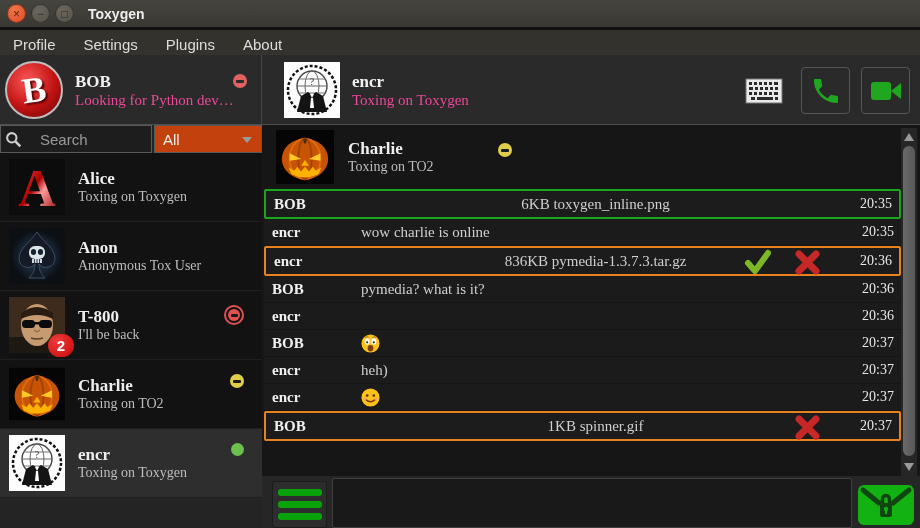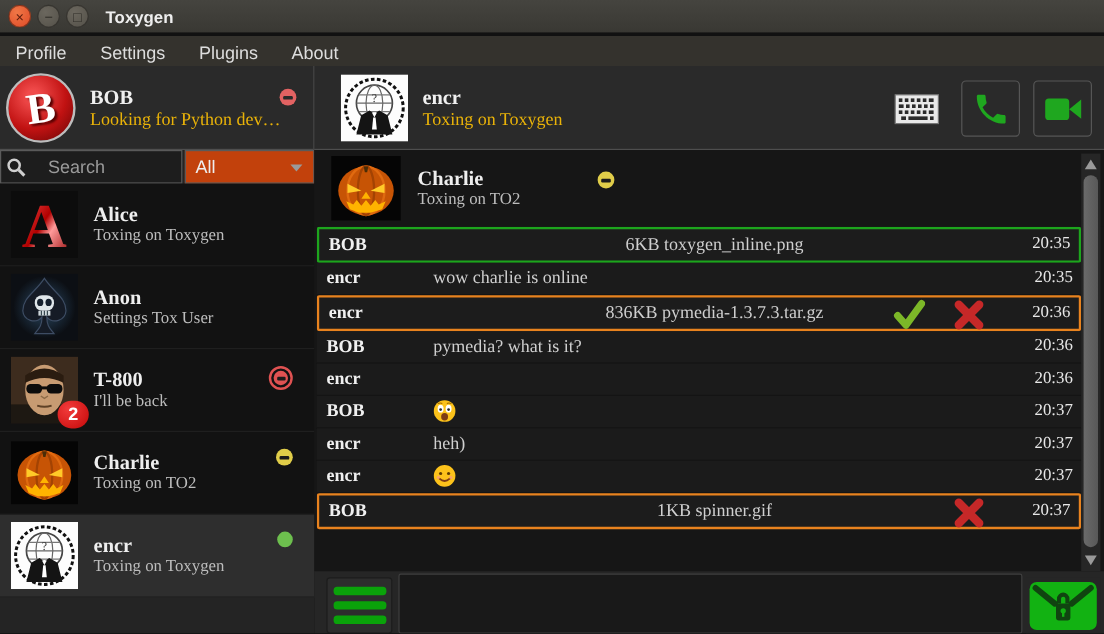--- a/index.html
+++ b/index.html
@@ -29,21 +29,21 @@
     background:#2a2a2a; border-bottom:1px solid #4e4e4e; }
   #self-box { position:absolute; left:0; top:0; width:262px; height:70px;
     border-right:1px solid #454545; display:flex; align-items:center; }
   .bob-avatar { width:58px; height:58px; border-radius:50%; margin-left:5px;
     background:radial-gradient(circle at 38% 32%, #f14b4b 10%, #c11212 55%, #6d0606 95%);
     border:2px solid #bdbdbd; display:flex; align-items:center; justify-content:center; }
   .bob-avatar span { color:#fff; font-weight:bold; font-size:36px; transform:rotate(-8deg);
     text-shadow:2px 2px 2px #500; }
   .id-texts { margin-left:12px; overflow:hidden; }
   .id-name { color:#f0f0f0; font-weight:bold; font-size:17px; }
-  .id-status { color:#eab308; font-size:15px; white-space:nowrap; }
+  .id-status { color:#ec4899; font-size:15px; white-space:nowrap; }
   #encr-box { position:absolute; left:262px; top:0; width:658px; height:70px;
     display:flex; align-items:center; }
   .encr-avatar { margin-left:22px; }
   
   .dot-busy { width:14px; height:14px; border-radius:50%; background:#e26262; position:relative; }
   .dot-busy::after { content:""; position:absolute; left:3px; top:5.5px; width:8px; height:3px;
     background:#2a2a2a; border-radius:1px; }
   .dot-away { width:14px; height:14px; border-radius:50%; background:#e0cd49; position:relative; }
   .dot-away::after { content:""; position:absolute; left:3px; top:5.5px; width:8px; height:3px;
     background:#1b1b1b; border-radius:1px; }
@@ -291,21 +291,21 @@
         <ellipse cx="24.5" cy="24" rx="2.6" ry="3" fill="#15202e"></ellipse>
         <ellipse cx="31.5" cy="24" rx="2.6" ry="3" fill="#15202e"></ellipse>
         <rect x="23" y="31" width="10" height="4" fill="#cfd8dc"></rect>
         <line x1="25.5" y1="31" x2="25.5" y2="35" stroke="#37474f" stroke-width="1"></line>
         <line x1="28" y1="31" x2="28" y2="35" stroke="#37474f" stroke-width="1"></line>
         <line x1="30.5" y1="31" x2="30.5" y2="35" stroke="#37474f" stroke-width="1"></line>
       </svg>
     </div>
     <div class="c-texts">
       <div class="c-name">Anon</div>
-      <div class="c-status">Settings Tox User</div>
+      <div class="c-status">Anonymous Tox User</div>
     </div>
   </div>
 
   <div class="contact">
     <div class="c-avatar">
       <svg width="56" height="56" viewBox="0 0 56 56">
         <rect width="56" height="56" fill="#3d2c1e"></rect>
         <rect x="0" y="40" width="56" height="16" fill="#1d1812"></rect>
         <ellipse cx="28" cy="28" rx="16" ry="21" fill="#c79b72"></ellipse>
         <path d="M12 16 Q28 4 44 16 L44 22 Q28 14 12 22 Z" fill="#2a1c10"></path>

